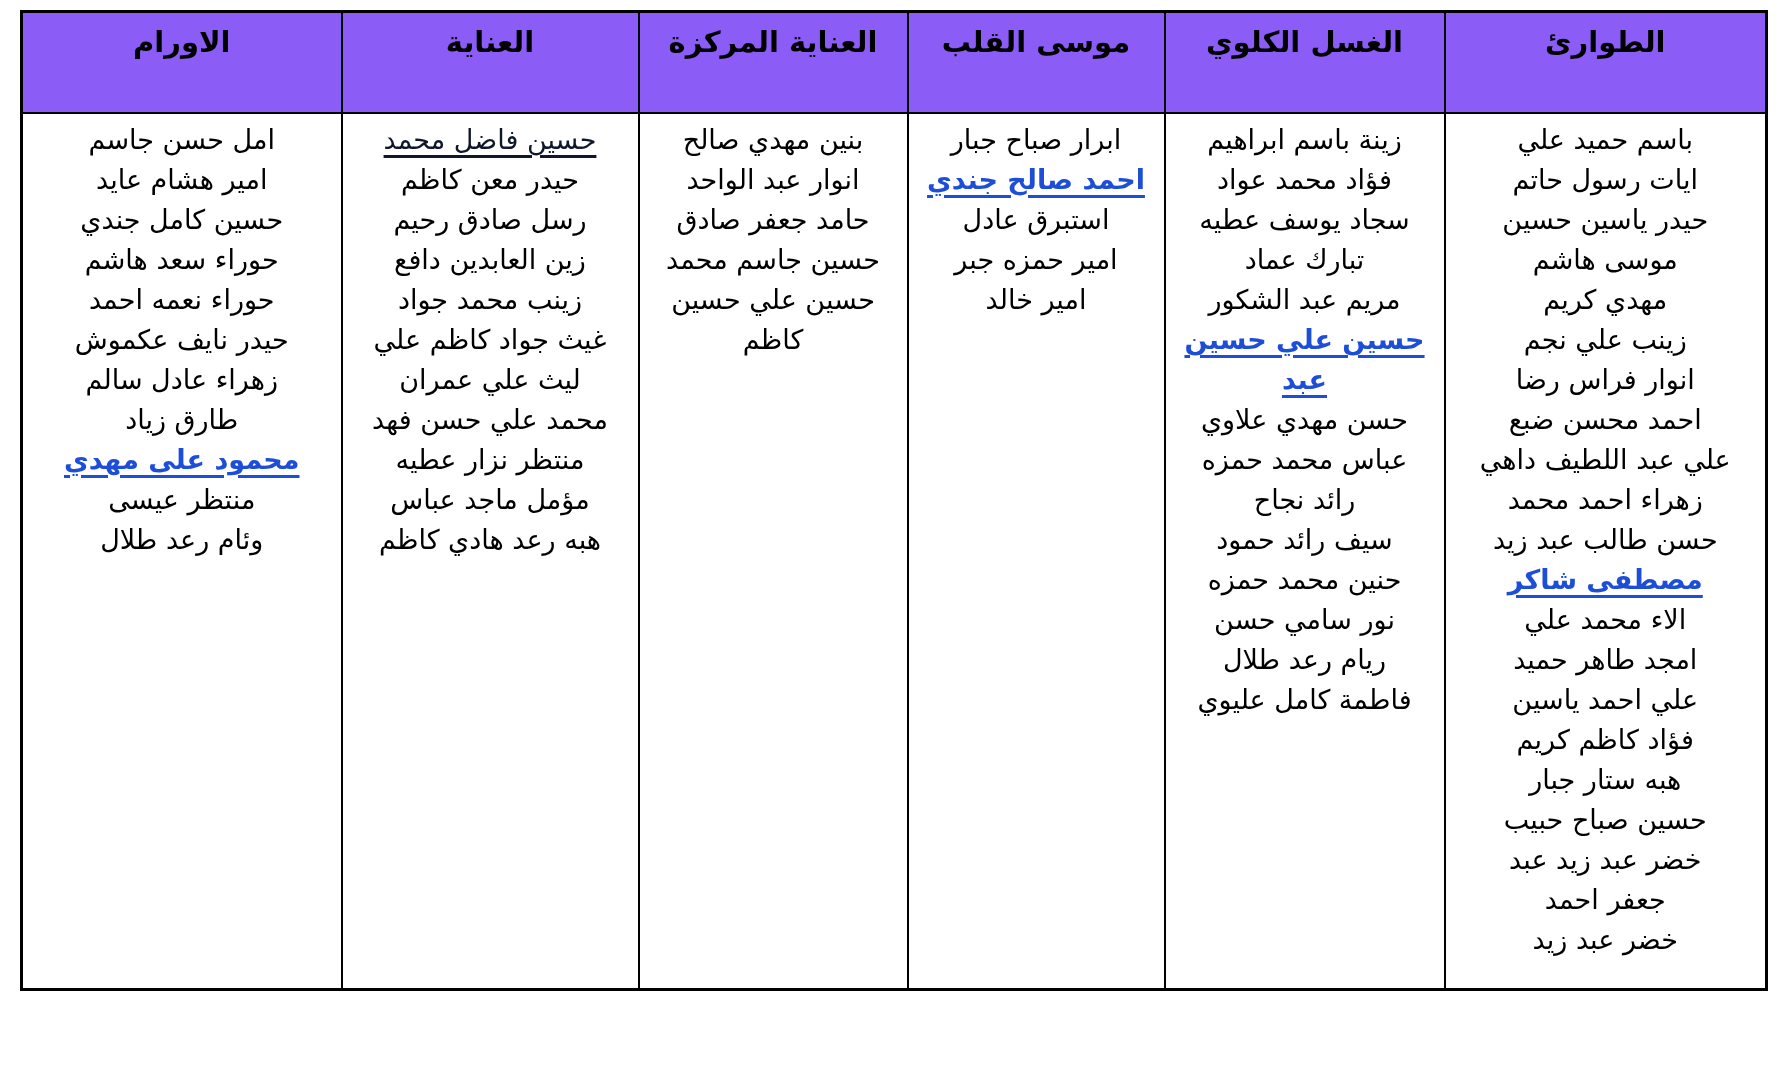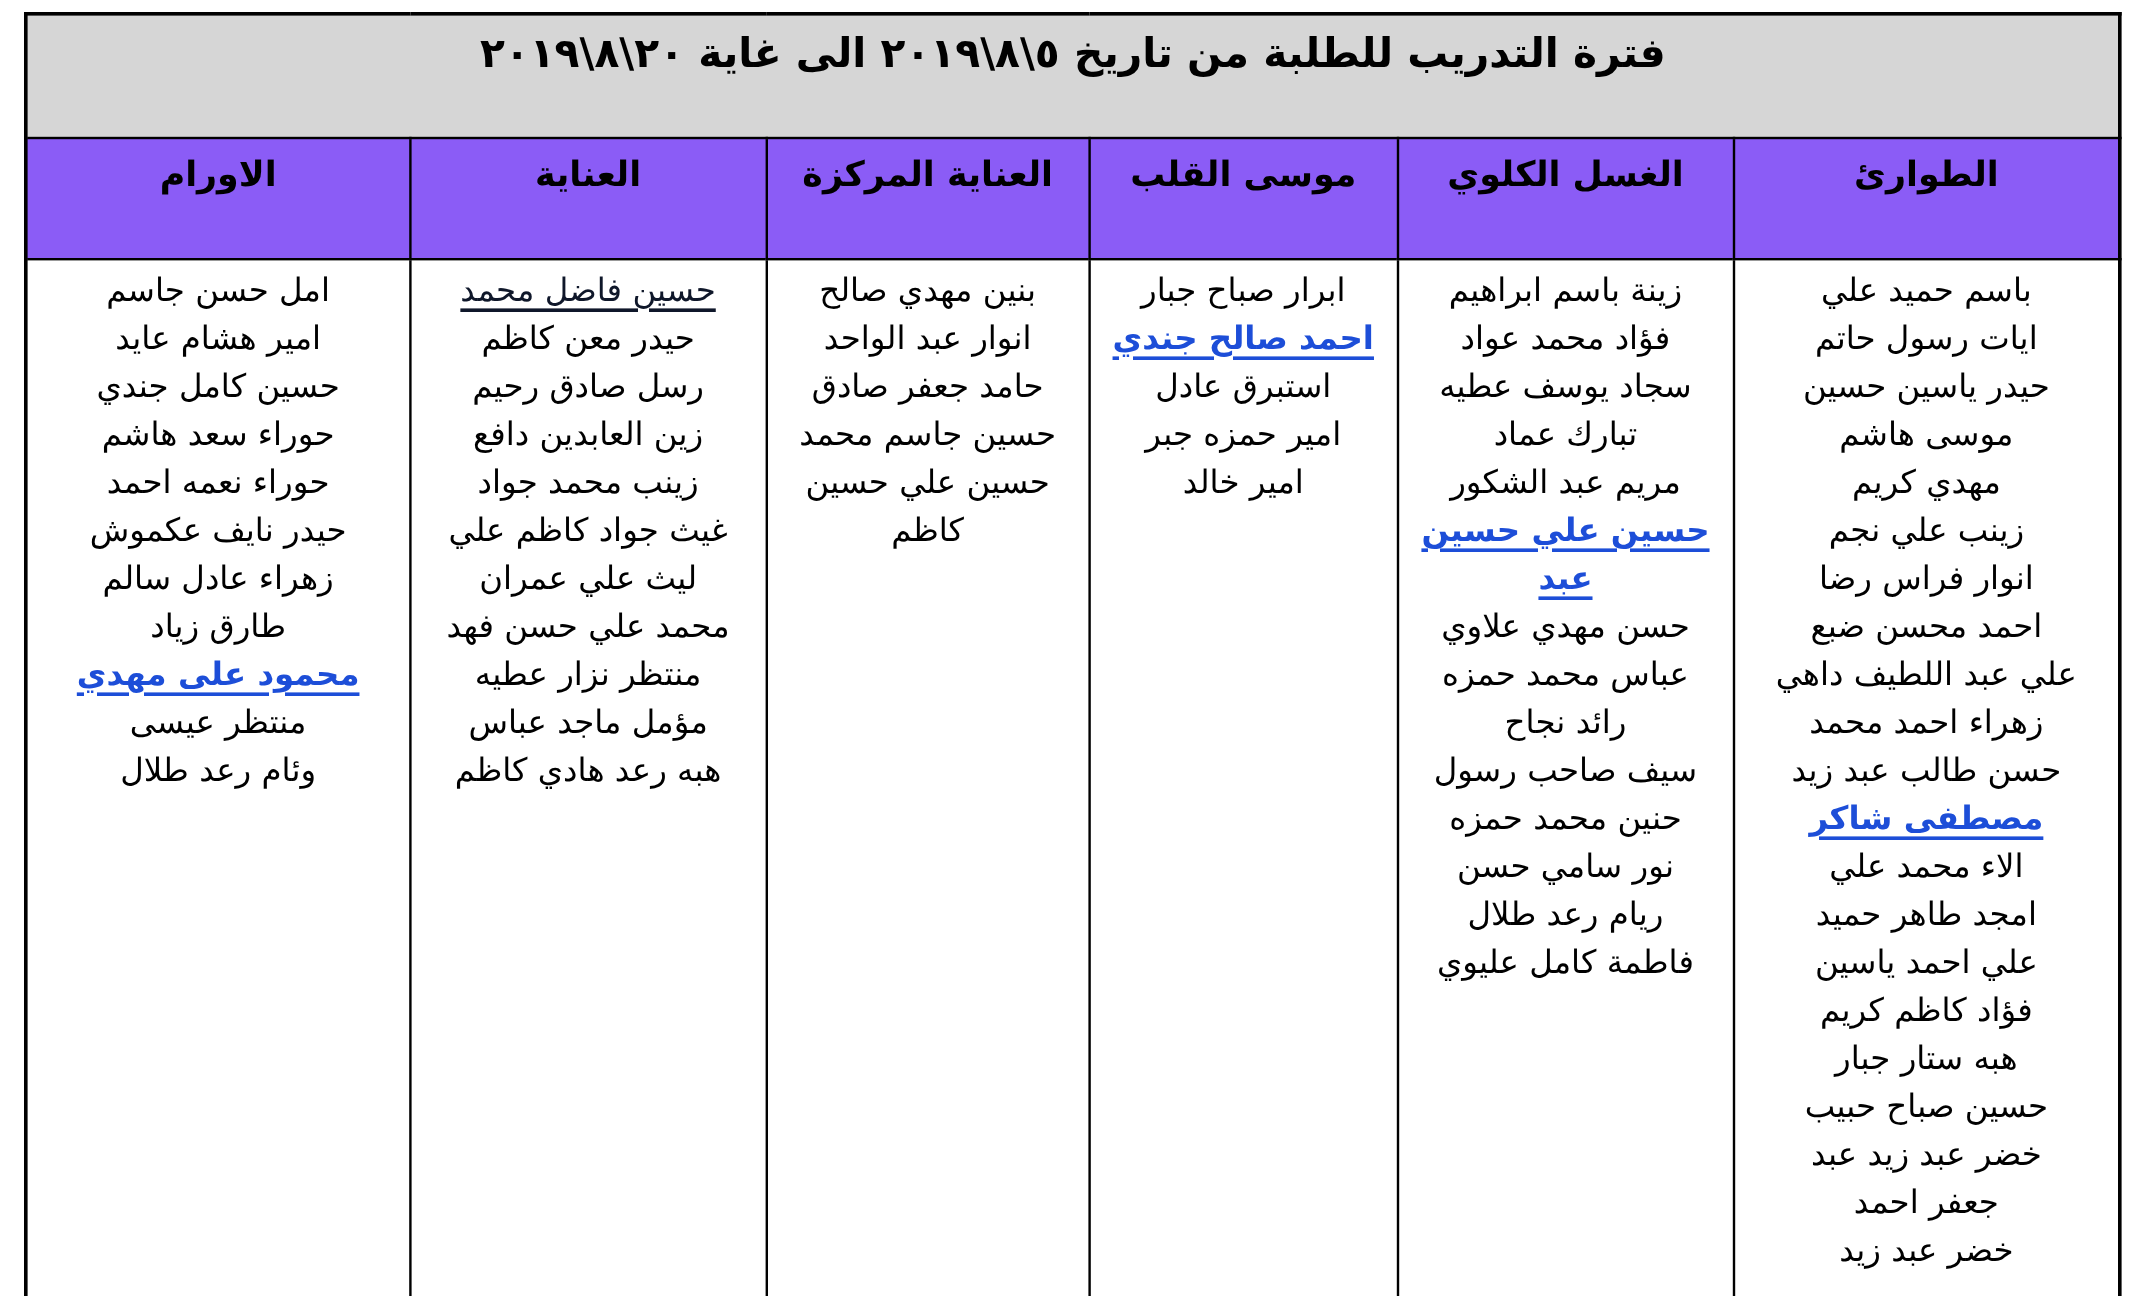--- a/index.html
+++ b/index.html
@@ -52,23 +52,20 @@
   <colgroup>
     <col style="width:322px">
     <col style="width:280px">
     <col style="width:257px">
     <col style="width:269px">
     <col style="width:297px">
     <col style="width:320px">
   </colgroup>
   <tbody>
     <tr>
-      <td class="title-cell" colspan="6">فترة التدريب للطلبة من تاريخ ٥\٨\٢٠١٩ الى غاية ٢٠\٨\٢٠١٩</td>
-    </tr>
-    <tr>
       <th class="col-head">الطوارئ</th>
       <th class="col-head">الغسل الكلوي</th>
       <th class="col-head">موسى القلب</th>
       <th class="col-head">العناية المركزة</th>
       <th class="col-head">العناية</th>
       <th class="col-head">الاورام</th>
     </tr>
     <tr>
       <td class="col-cell">
           <div class="student">باسم حميد علي</div>
@@ -97,21 +94,21 @@
           <div class="student">زينة باسم ابراهيم</div>
           <div class="student">فؤاد محمد عواد</div>
           <div class="student">سجاد يوسف عطيه</div>
           <div class="student">تبارك عماد</div>
           <div class="student">مريم عبد الشكور</div>
           <div class="student red-bold">حسين علي حسين
 عبد</div>
           <div class="student">حسن مهدي علاوي</div>
           <div class="student">عباس محمد حمزه</div>
           <div class="student">رائد نجاح</div>
-          <div class="student">سيف صاحب رسول</div>
+          <div class="student">سيف رائد حمود</div>
           <div class="student">حنين محمد حمزه</div>
           <div class="student">نور سامي حسن</div>
           <div class="student">ريام رعد طلال</div>
           <div class="student">فاطمة كامل عليوي</div>
         </td>
       <td class="col-cell">
           <div class="student">ابرار صباح جبار</div>
           <div class="student red-bold">احمد صالح جندي</div>
           <div class="student">استبرق عادل</div>
           <div class="student">امير حمزه جبر</div>

